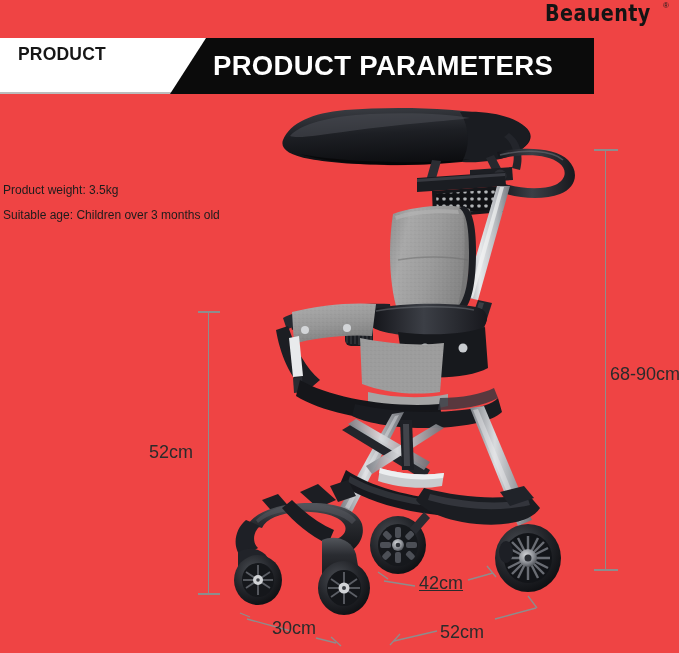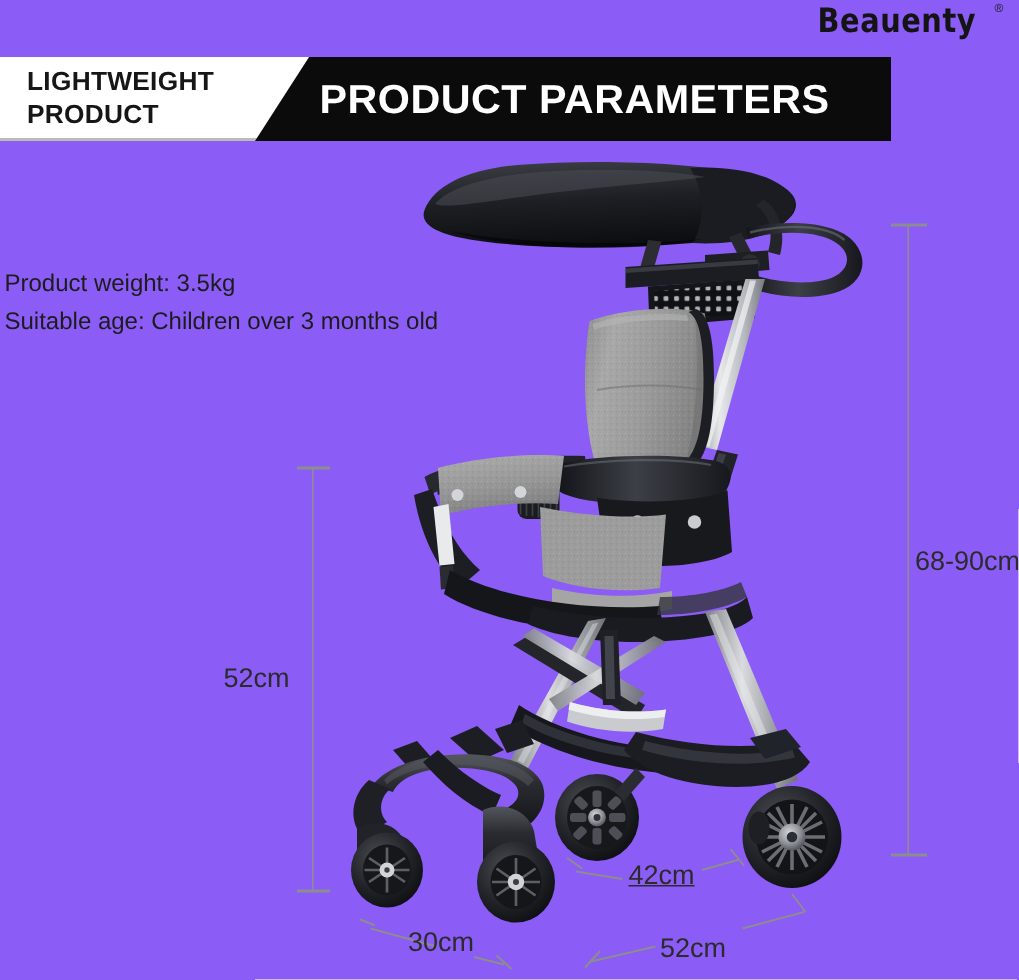--- a/index.html
+++ b/index.html
@@ -4,21 +4,21 @@
 <style>
   html, body {
     margin: 0;
     padding: 0;
     background: #ffffff;
   }
   #page {
     position: relative;
     width: 679px;
     height: 653px;
-    background: #8b5cf6;
+    background: #ef4444;
     overflow: hidden;
     font-family: "Liberation Sans", sans-serif;
     -webkit-font-smoothing: antialiased;
   }
 
   
   .brand {
     position: absolute;
     top: 0px;
     left: 545px;
@@ -111,21 +111,21 @@
   }
 
   
   .specs {
     position: absolute;
     left: 3px;
     top: 178px;
     width: 340px;
   }
   .spec-line {
-    font-size: 16px;
+    font-size: 12px;
     color: #1c1c1c;
     line-height: 24.5px;
     white-space: nowrap;
   }
 
   
   .dimline { position: absolute; background: #8d8d8d; }
   .dim-label {
     position: absolute;
     font-size: 18px;
@@ -176,21 +176,20 @@
   <div class="brand">
     <div class="brand-text">Beauenty</div>
     <div class="brand-reg">®</div>
   </div>
 
   <div class="banner">
     <div class="banner-white"></div>
     <div class="banner-white-line"></div>
     <div class="banner-black"></div>
     <div class="banner-left-text">
-      <span>LIGHTWEIGHT</span>
       <span>PRODUCT</span>
     </div>
     <div class="banner-title">PRODUCT PARAMETERS</div>
   </div>
 
   <div class="specs">
     <div class="spec-line">Product weight: 3.5kg</div>
     <div class="spec-line">Suitable age: Children over 3 months old</div>
   </div>
 

